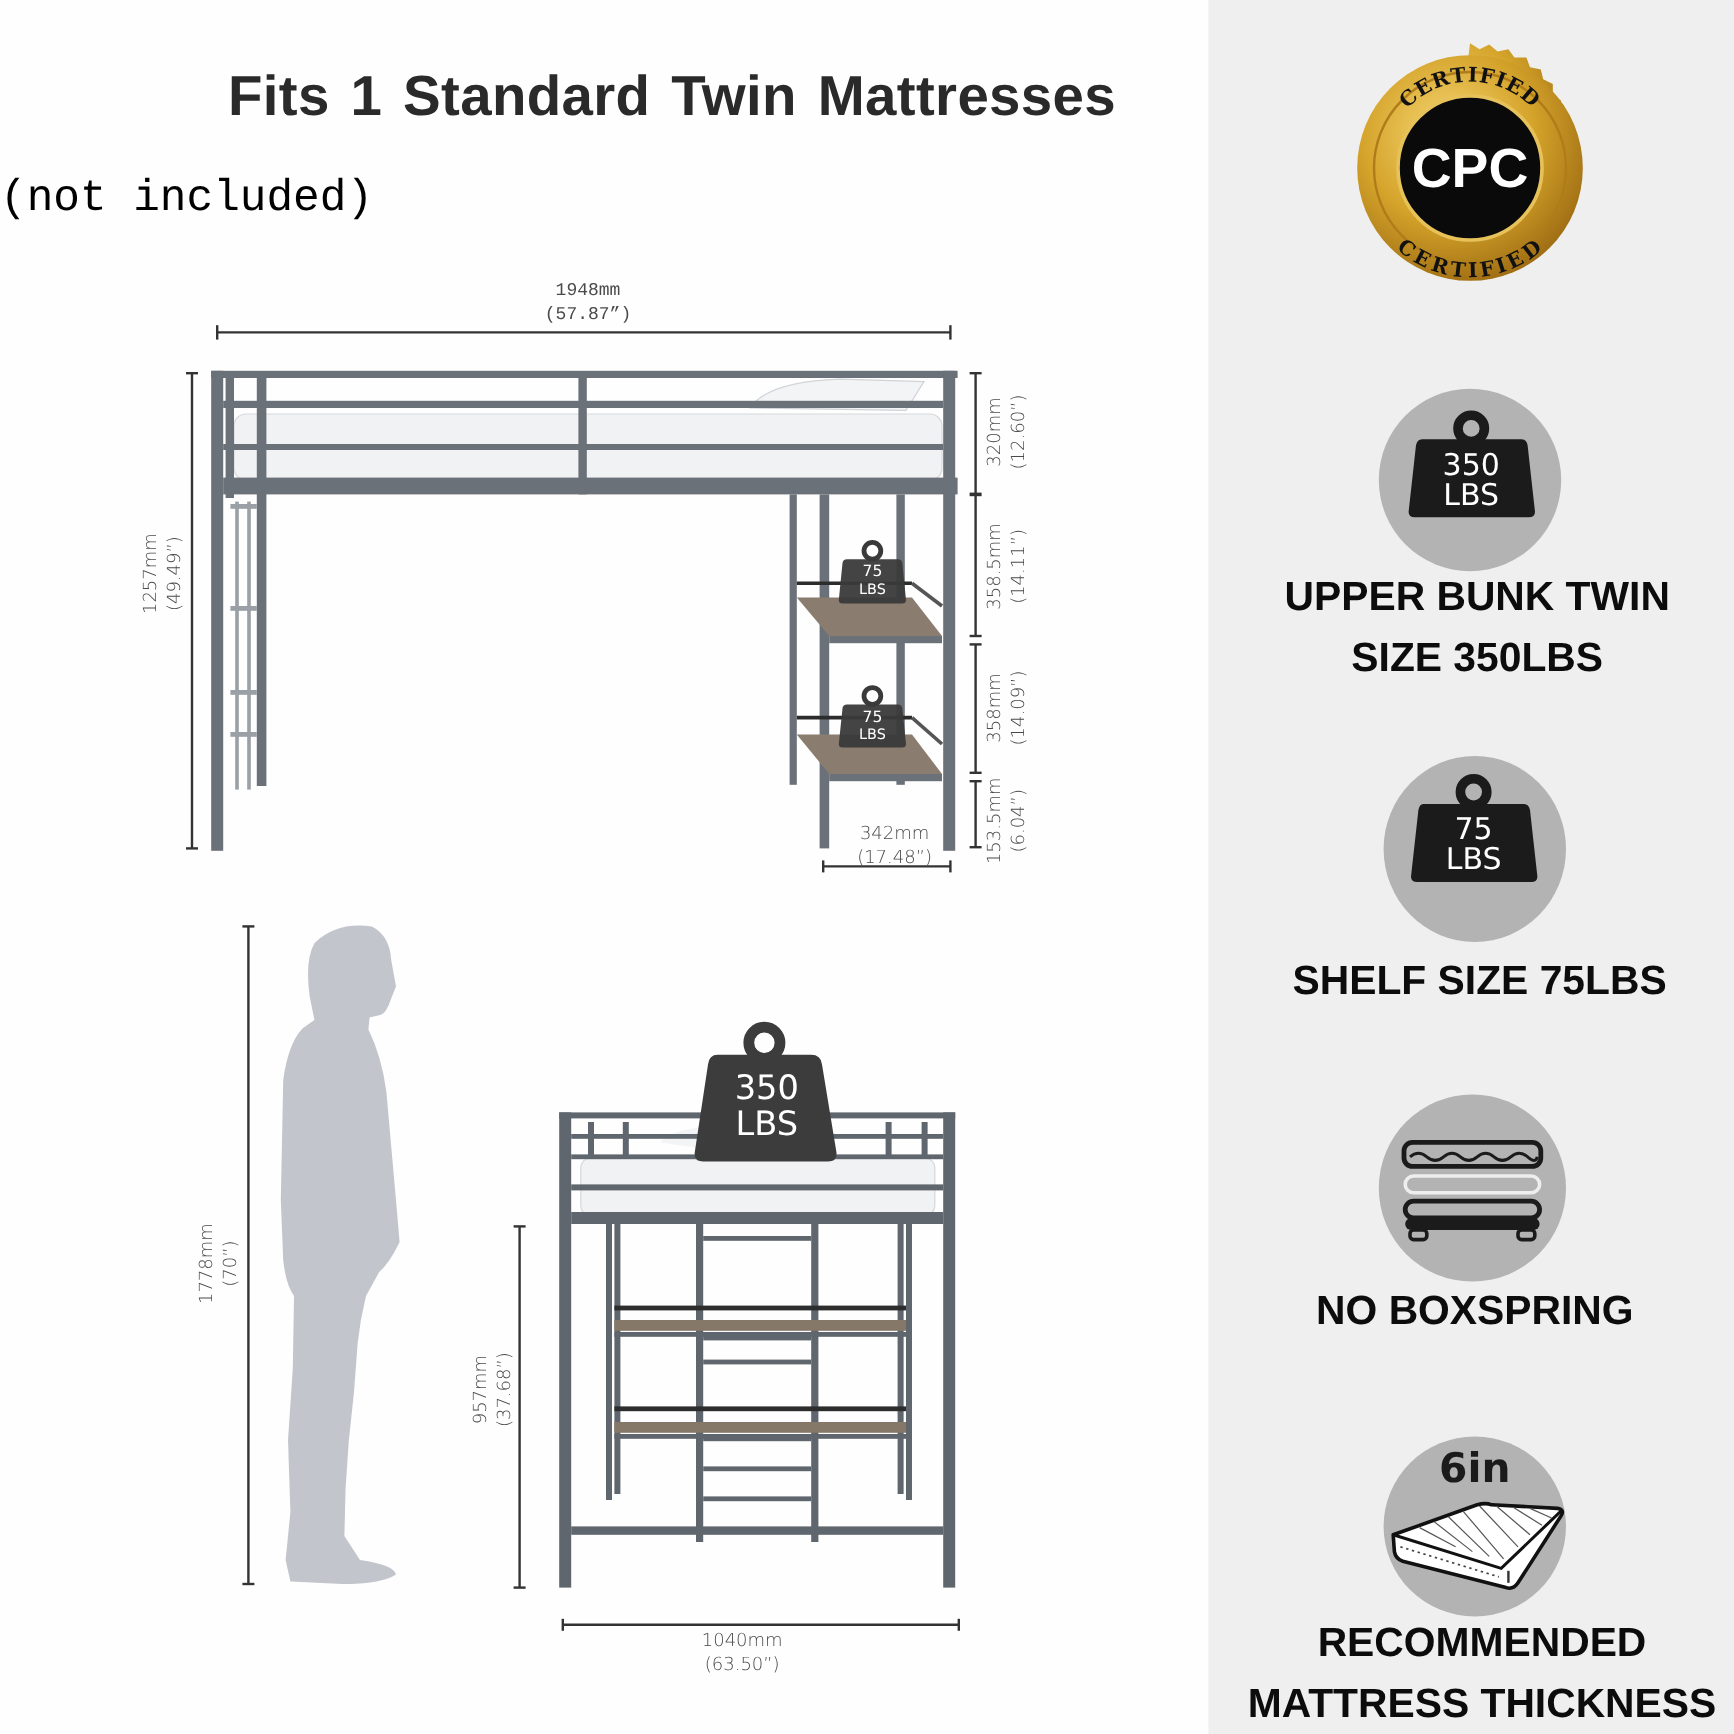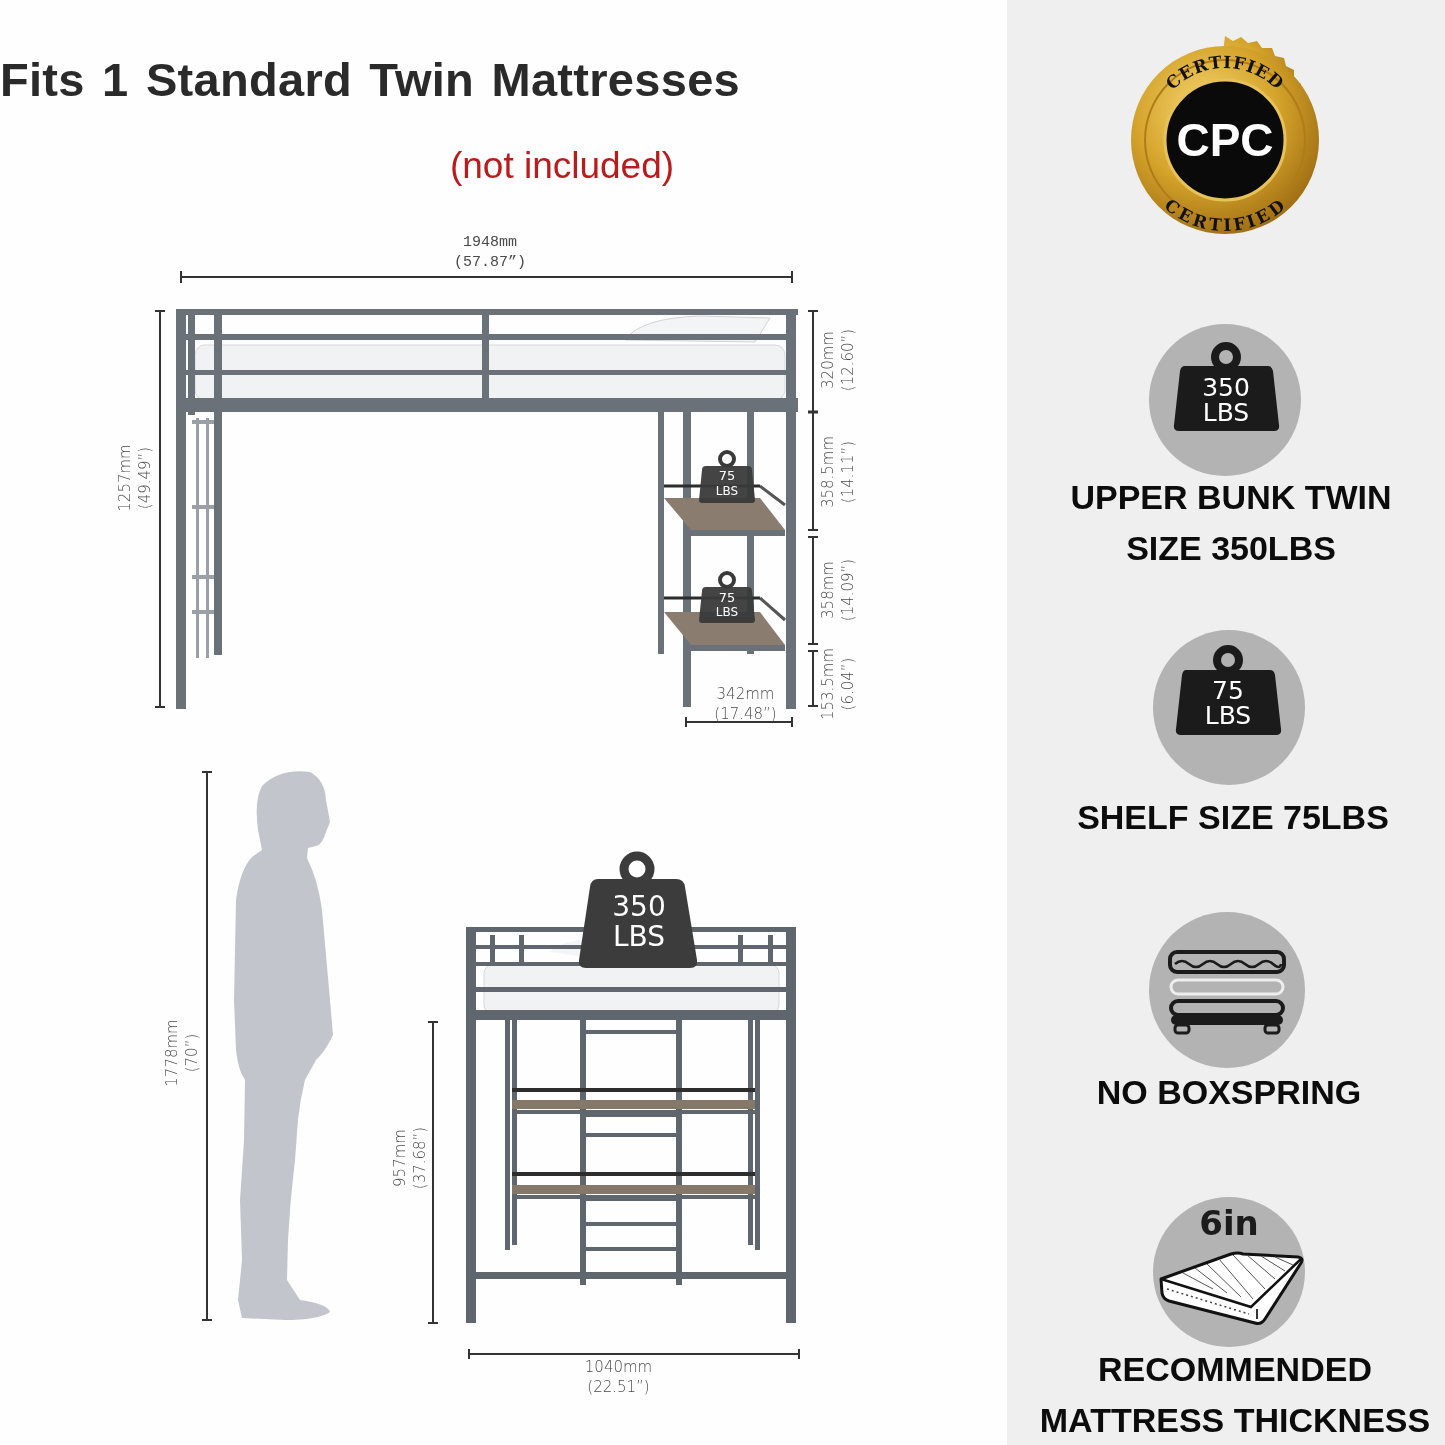--- a/index.html
+++ b/index.html
@@ -1,20 +1,20 @@
 <!DOCTYPE html>
 <html><head>
 <meta charset="utf-8">
 <style>
   html, body { margin:0; padding:0; }
   body { width:1445px; height:1445px; position:relative; overflow:hidden; background:#ffffff; font-family:"Liberation Sans", sans-serif; }
   .left { position:absolute; left:0; top:0; width:1007px; height:1445px; background:#fefefe; }
   .right { position:absolute; left:1007px; top:0; width:438px; height:1445px; background:#efefef; }
-  .title { position:absolute; left:0; width:1120px; top:52px; text-align:left; font-size:47px; font-weight:bold; color:#2a2a2a; letter-spacing:0.3px; word-spacing:4px; }
-  .subtitle { position:absolute; left:0; width:1124px; top:145px; text-align:center; font-size:37px; color:#b91c1c; }
+  .title { position:absolute; left:0; width:1120px; top:52px; text-align:center; font-size:47px; font-weight:bold; color:#2a2a2a; letter-spacing:0.3px; word-spacing:4px; }
+  .subtitle { position:absolute; left:0; width:1124px; top:145px; text-align:left; font-size:37px; color:#000000;font-family:Liberation Mono, monospace; }
   .dim { position:absolute; font-size:15px; color:#4a4a4a; text-align:center; line-height:20px; font-family:"DejaVu Sans", sans-serif; font-weight:300; }
   .dim.v { transform-origin:center center; transform:rotate(-90deg); white-space:nowrap; }
   .dim span { display:block; }
   svg { position:absolute; overflow:visible; }
   .feat-circle { position:absolute; border-radius:50%; background:#b3b3b3; }
   .feat-label { position:absolute; left:0; width:438px; text-align:center; font-size:34px; font-weight:bold; color:#0c0c0c; line-height:51px; }
   .weight-text { font-family:"DejaVu Sans", sans-serif; fill:#ffffff; text-anchor:middle; }
 </style>
 </head>
 <body>
@@ -195,21 +195,21 @@
   </g>
   <text class="weight-text" x="639" y="916" font-size="28">350</text>
   <text class="weight-text" x="639" y="946" font-size="28">LBS</text>
 </svg>
 <div class="dim v" style="left:360px;top:1138px;width:100px;">
   <span>957mm</span>
   <span>(37.68”)</span>
 </div>
 <div class="dim" style="left:561px;top:1357px;width:115px;">
   <span>1040mm</span>
-  <span>(22.51”)</span>
+  <span>(63.50”)</span>
 </div>
 
 <svg style="left:1118px;top:34px;width:214px;height:212px;" viewBox="-107 -106 214 212">
   <defs>
     <radialGradient id="gold" cx="40%" cy="35%" r="70%">
       <stop offset="0%" stop-color="#f7d774"></stop>
       <stop offset="55%" stop-color="#d4a32a"></stop>
       <stop offset="100%" stop-color="#9c6a12"></stop>
     </radialGradient>
     <path id="arcTop" d="M -72 0 A 72 72 0 0 1 72 0"></path>

